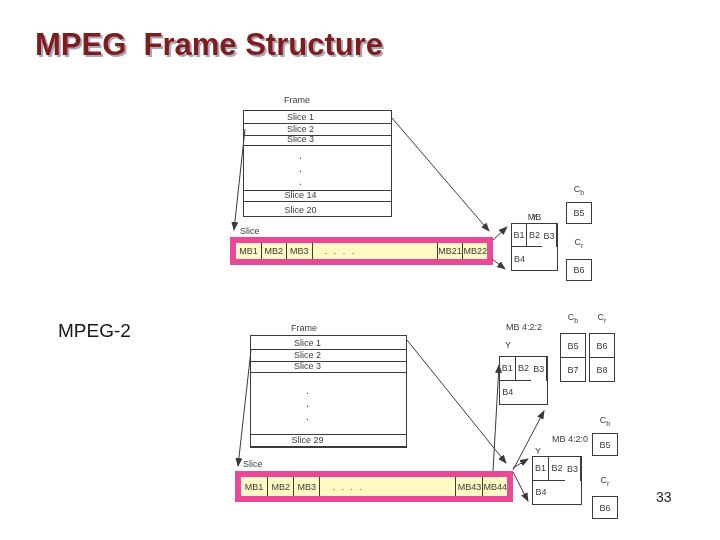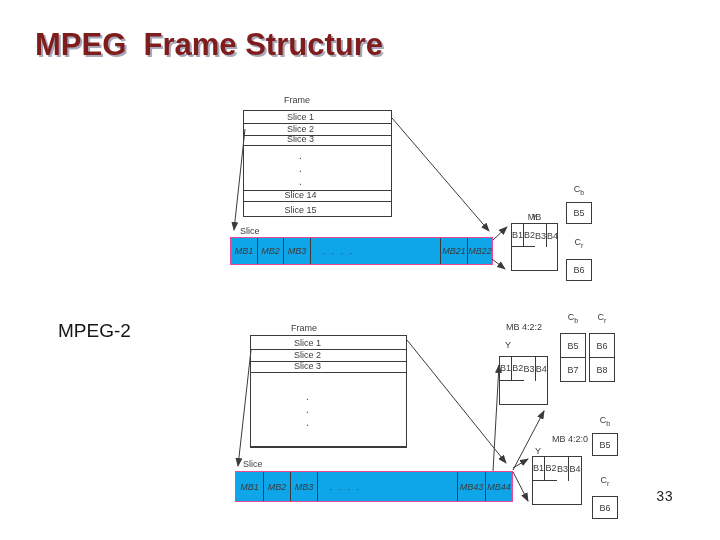--- a/index.html
+++ b/index.html
@@ -14,43 +14,43 @@
   .lbl sub{font-size:7px;}
   
   .framebox{position:absolute;border:1px solid #3b3b3b;display:flex;flex-direction:column;background:#fff;}
   .frow{border-bottom:1px solid #3b3b3b;display:flex;align-items:flex-end;justify-content:center;
         font-size:9px;padding-bottom:1px;color:#3b3b3b;}
   .frow.noline{border-bottom:none;}
   .dotsrow{flex:1;border-bottom:1px solid #3b3b3b;display:flex;flex-direction:column;
            align-items:center;justify-content:center;font-size:10px;color:#3b3b3b;}
   .dotsrow span{line-height:13px;}
   
-  .slicebar{position:absolute;border:1px solid #ec4899;display:flex;background:#0ea5e9;font-style:italic;}
+  .slicebar{position:absolute;border:6px solid #ec4899;display:flex;background:#fef9c3;}
   .mcell{border-right:1px solid #3b3b3b;display:flex;align-items:center;justify-content:center;
          font-size:9px;color:#3b3b3b;}
   .mcell.dots{justify-content:flex-start;padding-left:12px;letter-spacing:2px;}
   .mcell.last{border-right:none;flex:1;text-align:right;}
   
   .ygrid{position:absolute;border:1px solid #3b3b3b;display:grid;
-         grid-template-columns:1fr 1fr 1fr 1fr;grid-template-rows:1fr 1fr;background:#fff;}
+         grid-template-columns:1fr 1fr 1fr;grid-template-rows:1fr 1fr;background:#fff;}
   .ycell{display:flex;align-items:center;justify-content:center;font-size:9px;color:#3b3b3b;
          border-right:1px solid #3b3b3b;border-bottom:1px solid #3b3b3b;}
   .ycell:nth-child(2n){border-right:none;}
   .ycell:nth-child(n+3){border-bottom:none;}
   
   .stack{position:absolute;border:1px solid #3b3b3b;display:flex;flex-direction:column;background:#fff;}
   .scell{flex:1;border-bottom:1px solid #3b3b3b;display:flex;align-items:center;justify-content:center;
          font-size:9px;color:#3b3b3b;}
   .scell.last{border-bottom:none;}
   
   .sbox{position:absolute;border:1px solid #3b3b3b;display:flex;align-items:center;justify-content:center;
         font-size:9px;color:#3b3b3b;background:#fff;}
   .overlay{position:absolute;left:0;top:0;pointer-events:none;}
   .pagenum{position:absolute;left:656px;top:489px;font-size:14px;color:#1d1d1d;
-           font-family:Liberation Mono, monospace;}
+           font-family:Liberation Sans, sans-serif;}
 </style>
 </head>
 <body>
 
 <div class="slide">
 
   <div class="title">MPEG  Frame Structure</div>
 
   <div class="section-label" style="left:58px;top:320px">MPEG-2</div>
 
@@ -58,21 +58,21 @@
   <div class="framebox" style="left:243px;top:110px;width:149px;height:107px">
     <div class="frow" style="height:13px;padding-right:34px">Slice 1</div>
     <div class="frow" style="height:12px;padding-right:34px">Slice 2</div>
     <div class="frow" style="height:10px;padding-right:34px">Slice 3</div>
     <div class="dotsrow" style="padding-right:34px">
       <span>.</span>
       <span>.</span>
       <span>.</span>
     </div>
     <div class="frow" style="height:11px;padding-right:34px">Slice 14</div>
-    <div class="frow noline" style="height:14px;padding-right:34px">Slice 15</div>
+    <div class="frow noline" style="height:14px;padding-right:34px">Slice 20</div>
   </div>
 
   <div class="lbl" style="left:240px;top:226px">Slice</div>
   <div class="slicebar" style="left:230px;top:237px;width:263px;height:28px">
     <div class="mcell" style="width:27px">MB1</div>
     <div class="mcell" style="width:26px">MB2</div>
     <div class="mcell" style="width:27px">MB3</div>
     <div class="mcell dots" style="width:130px">. . . .</div>
     <div class="mcell" style="width:27px">MB21</div>
     <div class="mcell last">MB22</div>
@@ -95,20 +95,21 @@
   <div class="lbl" style="left:291px;top:323px">Frame</div>
   <div class="framebox" style="left:250px;top:335px;width:157px;height:113px">
     <div class="frow" style="height:14px;padding-right:42px">Slice 1</div>
     <div class="frow" style="height:12px;padding-right:42px">Slice 2</div>
     <div class="frow" style="height:11px;padding-right:42px">Slice 3</div>
     <div class="dotsrow" style="padding-right:42px">
       <span>.</span>
       <span>.</span>
       <span>.</span>
     </div>
+    <div class="frow" style="height:12px;padding-right:42px">Slice 29</div>
   </div>
 
   <div class="lbl" style="left:243px;top:459px">Slice</div>
   <div class="slicebar" style="left:235px;top:471px;width:278px;height:31px">
     <div class="mcell" style="width:28px">MB1</div>
     <div class="mcell" style="width:27px">MB2</div>
     <div class="mcell" style="width:27px">MB3</div>
     <div class="mcell dots" style="width:140px">. . . .</div>
     <div class="mcell" style="width:28px">MB43</div>
     <div class="mcell last">MB44</div>

